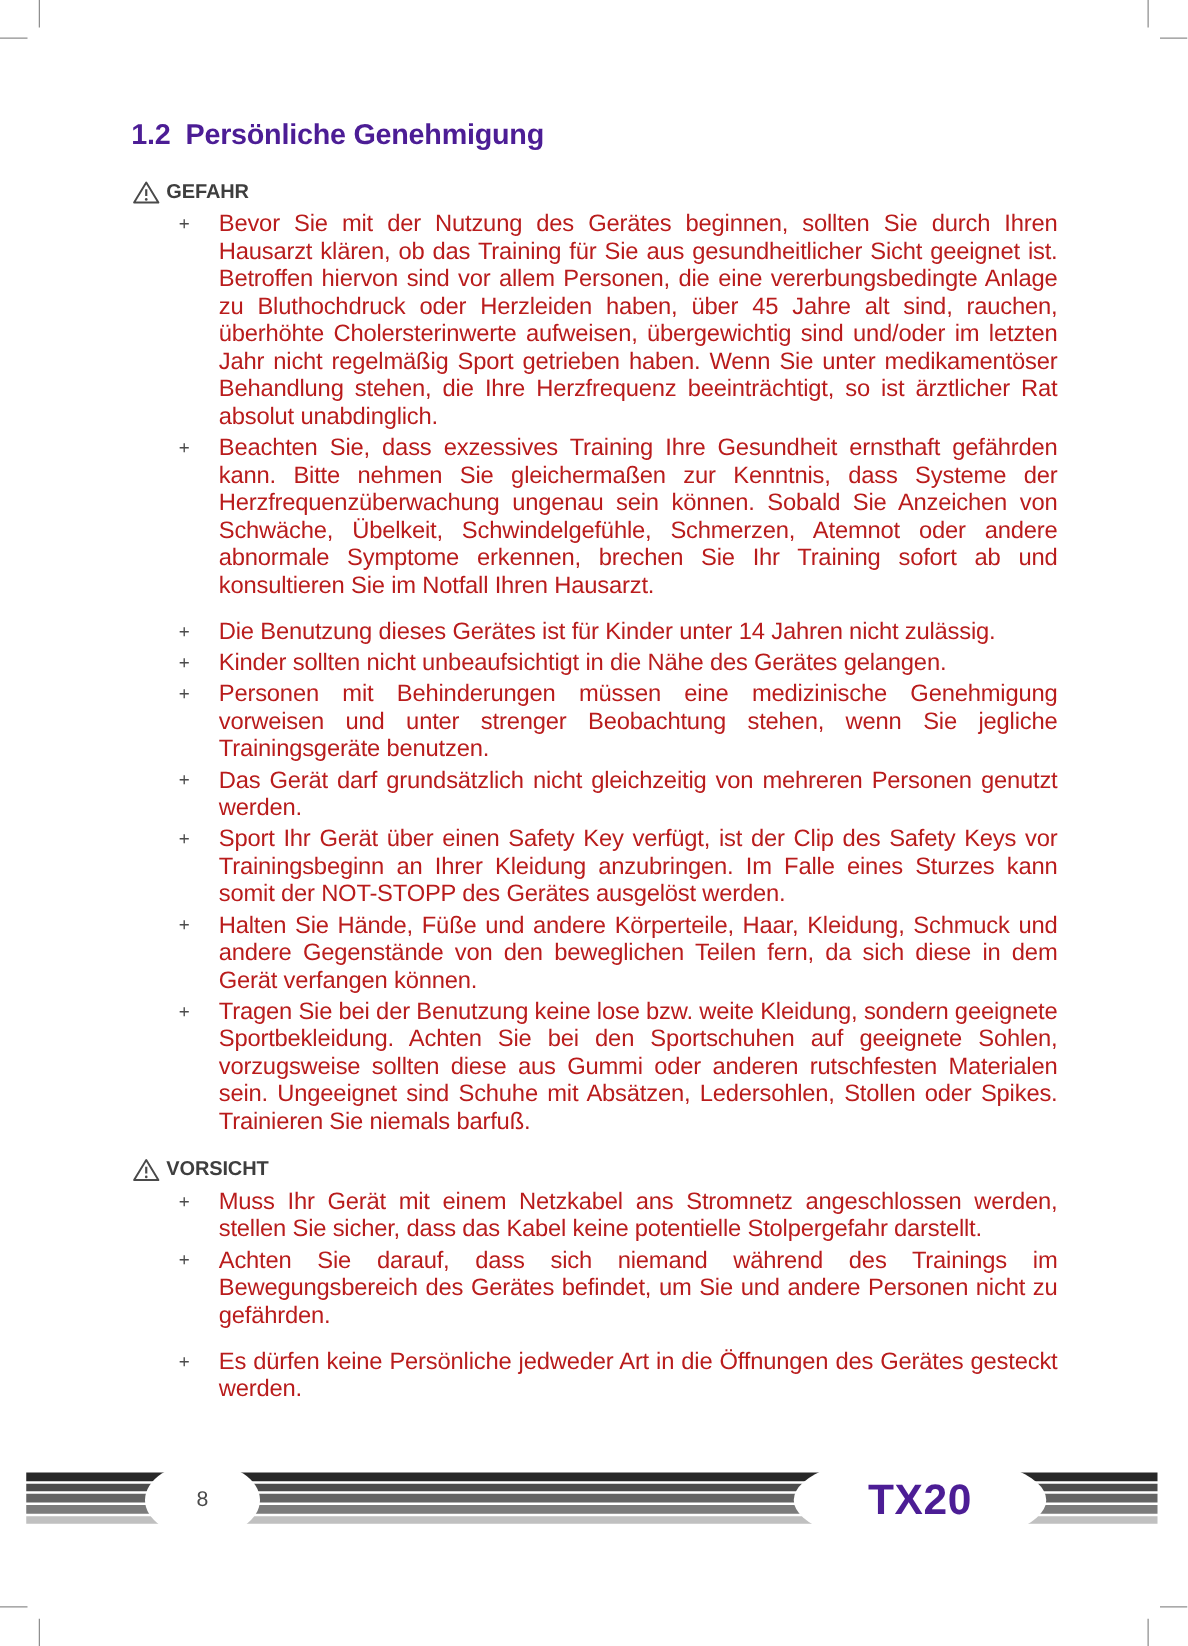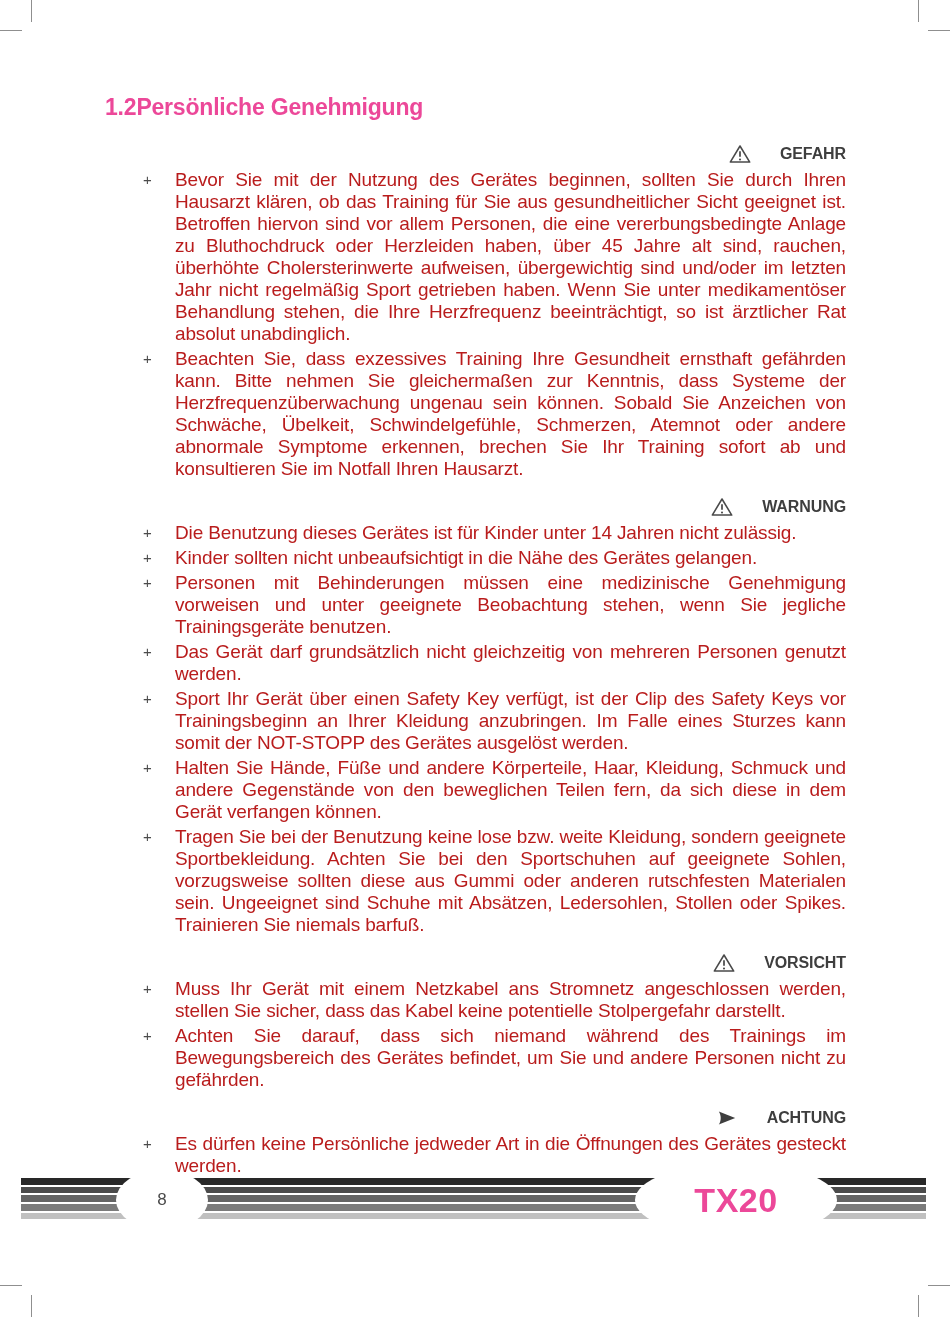--- a/index.html
+++ b/index.html
@@ -11,44 +11,44 @@
     overflow: hidden;
   }
 
   
   .crop { position: absolute; background: #8f8f8f; }
   .crop.v { width: 1px; height: 22px; }
   .crop.h { width: 22px; height: 1px; }
 
   
   .content { position: absolute; left: 105px; top: 94px; width: 741px; color: #4b4b4b; }
-  .page-title { display: flex; margin: 0 0 21px 0; font-size: 23px; font-weight: bold; color: #ec4899; letter-spacing: -0.2px; }
+  .page-title { display: flex; gap: 12px; margin: 0 0 21px 0; font-size: 23px; font-weight: bold; color: #4c1d95; letter-spacing: -0.2px; }
   .sec { margin-bottom: 15px; }
-  .sec-head { display: flex; align-items: center; gap: 28px; margin: 0 0 3px 0; height: 24px; justify-content: flex-end; }
+  .sec-head { display: flex; align-items: center; gap: 4px; margin: 0 0 3px 0; height: 24px; }
   .sec-icon { width: 24px; flex: 0 0 24px; display: flex; justify-content: center; align-items: center; }
   .sec-label { margin: 0; font-size: 16px; line-height: 22px; font-weight: bold; color: #3e3e3e; letter-spacing: -0.1px; }
   ul.bullets { list-style: none; margin: 0; padding: 0 0 0 38px; }
   li.bullet { display: flex; margin-bottom: 3px; }
   .marker { flex: 0 0 32px; width: 32px; font-size: 15px; line-height: 22px; color: #4b4b4b; }
   .btext { flex: 1; text-align: justify; font-size: 19px; line-height: 22px; letter-spacing: -0.15px; color: #b91c1c; }
 
   
   .footer { position: absolute; left: 0; top: 1163px; width: 950px; height: 80px; }
   .stripes { position: absolute; left: 21px; top: 15px; width: 905px; }
   .stripe { margin-bottom: 2px; }
   .stripe:nth-child(1) { height: 7px; }
   .stripe:nth-child(2) { height: 6px; }
   .stripe:nth-child(3) { height: 7px; }
   .stripe:nth-child(4) { height: 7px; }
   .stripe:nth-child(5) { height: 6px; margin-bottom: 0; }
   .ellipse { position: absolute; background: #ffffff; border-radius: 50%; display: flex; align-items: center; justify-content: center; }
   .ellipse-page { left: 116px; top: 7px; width: 92px; height: 60px; }
   .ellipse-model { left: 635px; top: 0; width: 202px; height: 74px; }
   .page-num { font-size: 17px; color: #4a4a4a; }
-  .model { font-size: 34px; font-weight: bold; color: #ec4899; letter-spacing: 0.5px; }
+  .model { font-size: 34px; font-weight: bold; color: #4c1d95; letter-spacing: 0.5px; }
 </style>
 </head>
 <body>
 
 <div class="crop v" style="left:31px; top:0;"></div>
 <div class="crop h" style="left:0; top:30px;"></div>
 <div class="crop v" style="left:918px; top:0;"></div>
 <div class="crop h" style="left:928px; top:30px;"></div>
 <div class="crop h" style="left:0; top:1285px;"></div>
 <div class="crop v" style="left:31px; top:1295px;"></div>
@@ -79,43 +79,32 @@
             <span class="btext">Bevor Sie mit der Nutzung des Gerätes beginnen, sollten Sie durch Ihren Hausarzt klären, ob das Training für Sie aus gesundheitlicher Sicht geeignet ist. Betroffen hiervon sind vor allem Personen, die eine vererbungsbedingte Anlage zu Bluthochdruck oder Herzleiden haben, über 45 Jahre alt sind, rauchen, überhöhte Cholersterinwerte aufweisen, übergewichtig sind und/oder im letzten Jahr nicht regelmäßig Sport getrieben haben. Wenn Sie unter medikamentöser Behandlung stehen, die Ihre Herzfrequenz beeinträchtigt, so ist ärztlicher Rat absolut unabdinglich.</span>
           </li>
           <li class="bullet">
             <span class="marker">+</span>
             <span class="btext">Beachten Sie, dass exzessives Training Ihre Gesundheit ernsthaft gefährden kann. Bitte nehmen Sie gleichermaßen zur Kenntnis, dass Systeme der Herzfrequenzüberwachung ungenau sein können. Sobald Sie Anzeichen von Schwäche, Übelkeit, Schwindelgefühle, Schmerzen, Atemnot oder andere abnormale Symptome erkennen, brechen Sie Ihr Training sofort ab und konsultieren Sie im Notfall Ihren Hausarzt.</span>
           </li>
         </ul>
   </section>
 
   <section class="sec">
-    <div class="sec-head">
-      <span class="sec-icon">
-        <svg width="22" height="20" viewBox="0 0 24 21">
-          <path d="M12 1.8 L22.6 19.3 H1.4 Z" fill="none" stroke="#4a4a4a" stroke-width="1.7" stroke-linejoin="round"></path>
-          <line x1="12" y1="7.6" x2="12" y2="13.6" stroke="#4a4a4a" stroke-width="1.9"></line>
-          <circle cx="12" cy="16.5" r="1.15" fill="#4a4a4a"></circle>
-        </svg>
-      </span>
-
-      <h2 class="sec-label">WARNUNG</h2>
-    </div>
     <ul class="bullets">
           <li class="bullet">
             <span class="marker">+</span>
             <span class="btext">Die Benutzung dieses Gerätes ist für Kinder unter 14 Jahren nicht zulässig.</span>
           </li>
           <li class="bullet">
             <span class="marker">+</span>
             <span class="btext">Kinder sollten nicht unbeaufsichtigt in die Nähe des Gerätes gelangen.</span>
           </li>
           <li class="bullet">
             <span class="marker">+</span>
-            <span class="btext">Personen mit Behinderungen müssen eine medizinische Genehmigung vorweisen und unter geeignete Beobachtung stehen, wenn Sie jegliche Trainingsgeräte benutzen.</span>
+            <span class="btext">Personen mit Behinderungen müssen eine medizinische Genehmigung vorweisen und unter strenger Beobachtung stehen, wenn Sie jegliche Trainingsgeräte benutzen.</span>
           </li>
           <li class="bullet">
             <span class="marker">+</span>
             <span class="btext">Das Gerät darf grundsätzlich nicht gleichzeitig von mehreren Personen genutzt werden.</span>
           </li>
           <li class="bullet">
             <span class="marker">+</span>
             <span class="btext">Sport Ihr Gerät über einen Safety Key verfügt, ist der Clip des Safety Keys vor Trainingsbeginn an Ihrer Kleidung anzubringen. Im Falle eines Sturzes kann somit der NOT-STOPP des Gerätes ausgelöst werden.</span>
           </li>
           <li class="bullet">
@@ -147,29 +136,20 @@
             <span class="btext">Muss Ihr Gerät mit einem Netzkabel ans Stromnetz angeschlossen werden, stellen Sie sicher, dass das Kabel keine potentielle Stolpergefahr darstellt.</span>
           </li>
           <li class="bullet">
             <span class="marker">+</span>
             <span class="btext">Achten Sie darauf, dass sich niemand während des Trainings im Bewegungsbereich des Gerätes befindet, um Sie und andere Personen nicht zu gefährden.</span>
           </li>
         </ul>
   </section>
 
   <section class="sec">
-    <div class="sec-head">
-
-      <span class="sec-icon">
-        <svg width="18" height="14" viewBox="0 0 18 14">
-          <path d="M0.8 0.4 L17.2 7 L0.8 13.6 C3.4 9.6 3.4 4.4 0.8 0.4 Z" fill="#3e3e3e"></path>
-        </svg>
-      </span>
-      <h2 class="sec-label">ACHTUNG</h2>
-    </div>
     <ul class="bullets">
           <li class="bullet">
             <span class="marker">+</span>
             <span class="btext">Es dürfen keine Persönliche jedweder Art in die Öffnungen des Gerätes gesteckt werden.</span>
           </li>
         </ul>
   </section>
 </div>
 </div>
 

